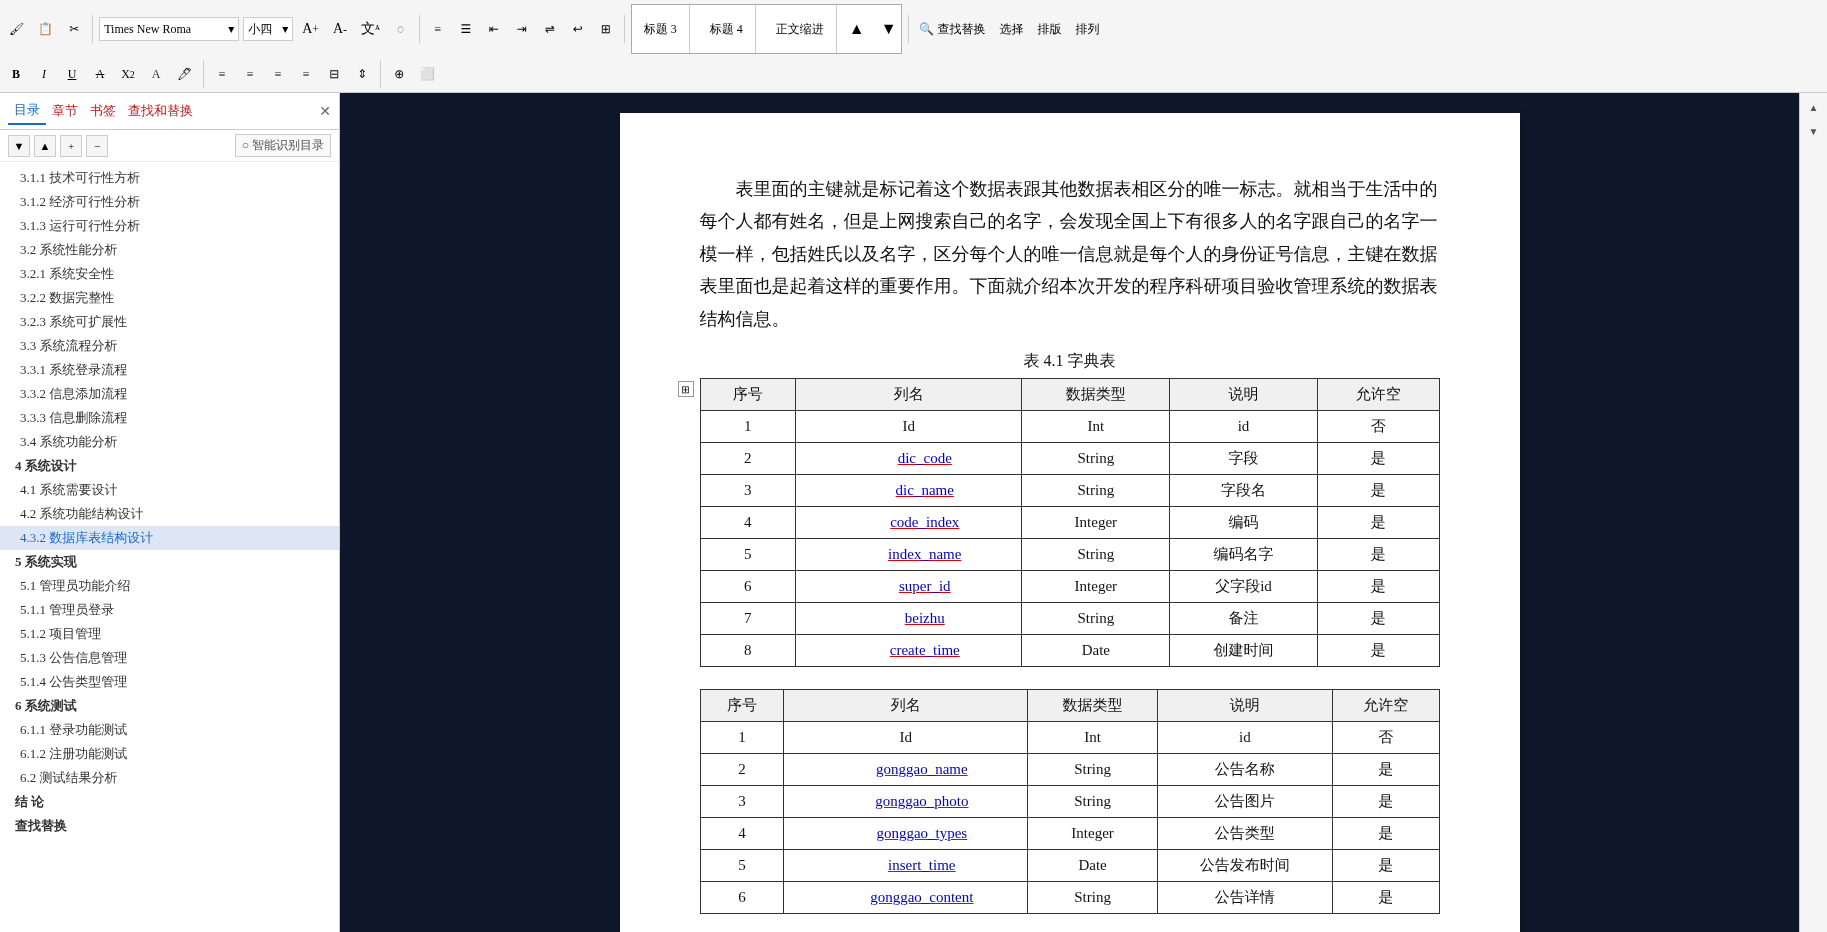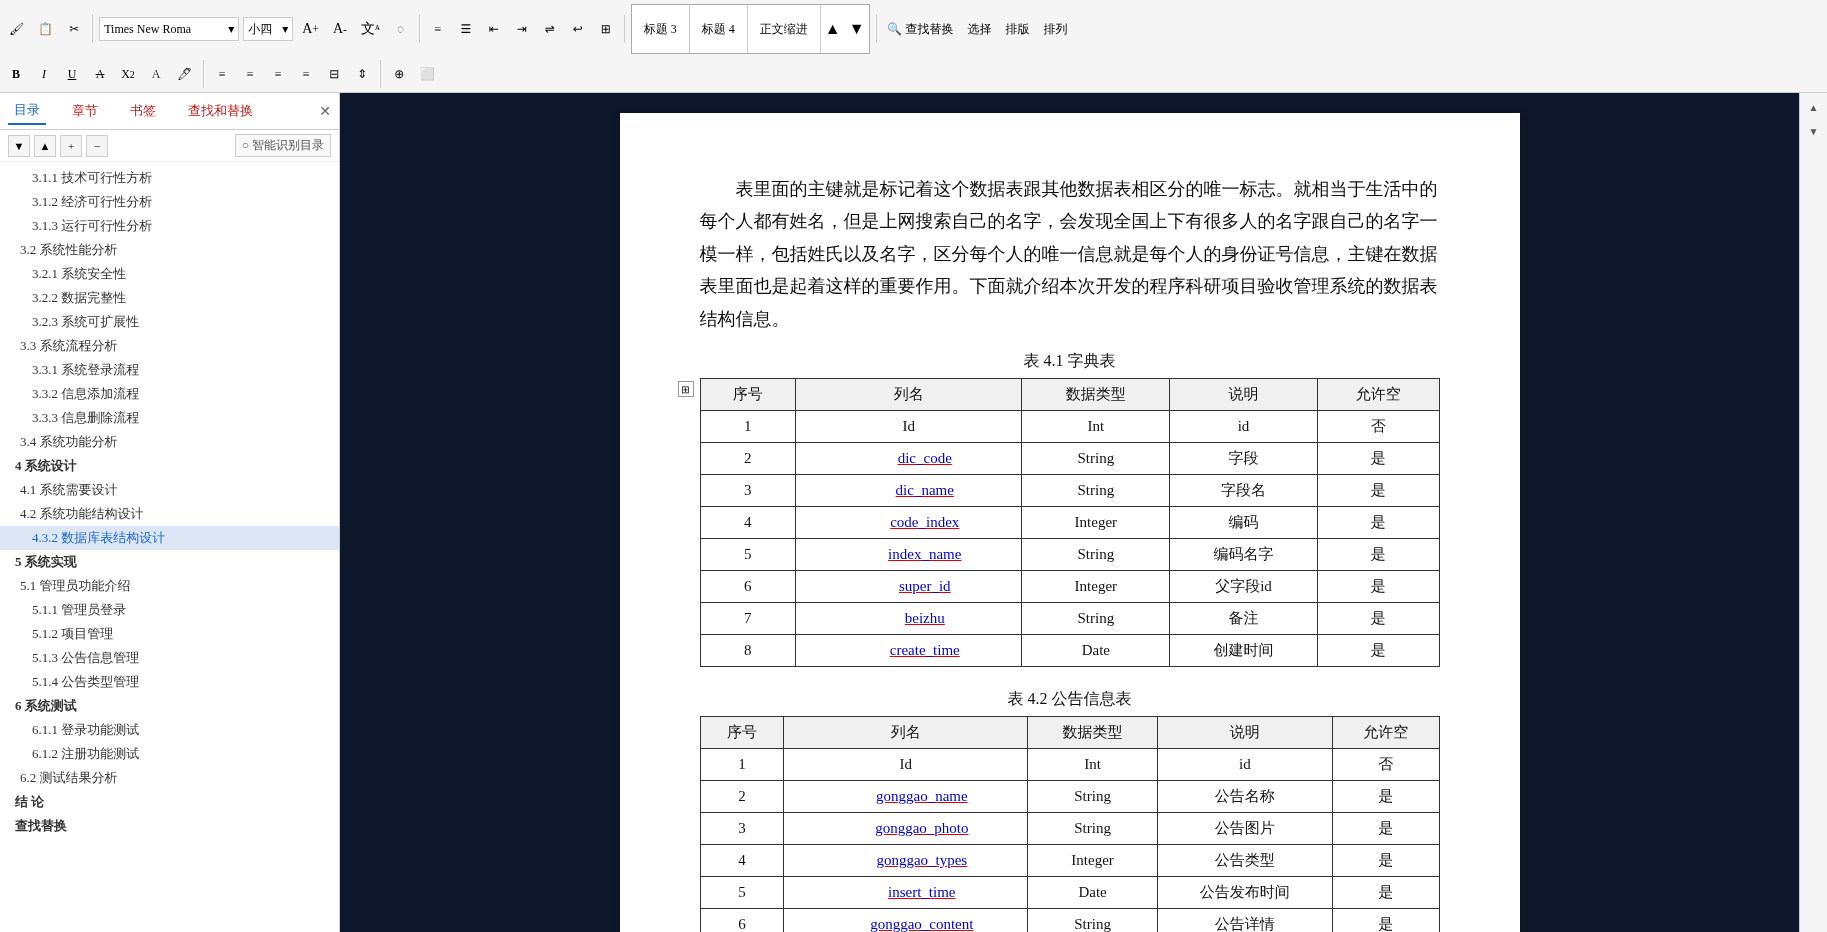--- a/index.html
+++ b/index.html
@@ -65,20 +65,21 @@
       padding: 0 4px;
       font-size: 12px;
       width: 50px;
     }
     .style-tabs {
       display: flex;
       align-items: center;
       border: 1px solid #aaa;
       background: white;
       height: 50px;
+      gap: 8px;
     }
     .style-tab {
       padding: 4px 12px;
       font-size: 12px;
       cursor: pointer;
       height: 100%;
       display: flex;
       align-items: center;
       border-right: 1px solid #ccc;
     }
@@ -104,21 +105,21 @@
       border-right: 1px solid #ccc;
       display: flex;
       flex-direction: column;
       flex-shrink: 0;
     }
     .sidebar-header {
       display: flex;
       align-items: center;
       padding: 4px 8px;
       border-bottom: 1px solid #ccc;
-      gap: 20px;
+      gap: 0;
     }
     .sidebar-tab {
       font-size: 13px;
       cursor: pointer;
       padding: 4px 6px;
       color: #b91c1c;
     }
     .sidebar-tab.active { color: #1a6ac8; border-bottom: 2px solid #1a6ac8; }
     .sidebar-close {
       margin-left: auto;
@@ -161,21 +162,21 @@
     .toc-item {
       padding: 3px 8px 3px 16px;
       font-size: 13px;
       cursor: pointer;
       color: #333;
       white-space: nowrap;
     }
     .toc-item.active { background: #dce6f5; color: #1a6ac8; }
     .toc-item.level1 { padding-left: 15px; font-weight: bold; }
     .toc-item.level2 { padding-left: 20px; }
-    .toc-item.level3 { padding-left: 32px; }
+    .toc-item.level3 { padding-left: 20px; }
 
     
     .doc-area {
       flex: 1;
       background: #0f172a;
       overflow-y: auto;
       display: flex;
       justify-content: center;
       padding: 20px;
     }
@@ -452,21 +453,20 @@
             <tr>
               <td>8</td>
               <td class="field-name">create_time</td>
               <td>Date</td>
               <td>创建时间</td>
               <td>是</td>
             </tr>
           </tbody>
       </table>
 
-      <p class="table-title">表 4.2 公告信息表</p>
       <table class="data-table">
         <thead>
           <tr>
             <th>序号</th>
             <th>列名</th>
             <th>数据类型</th>
             <th>说明</th>
             <th>允许空</th>
           </tr>
         </thead>

